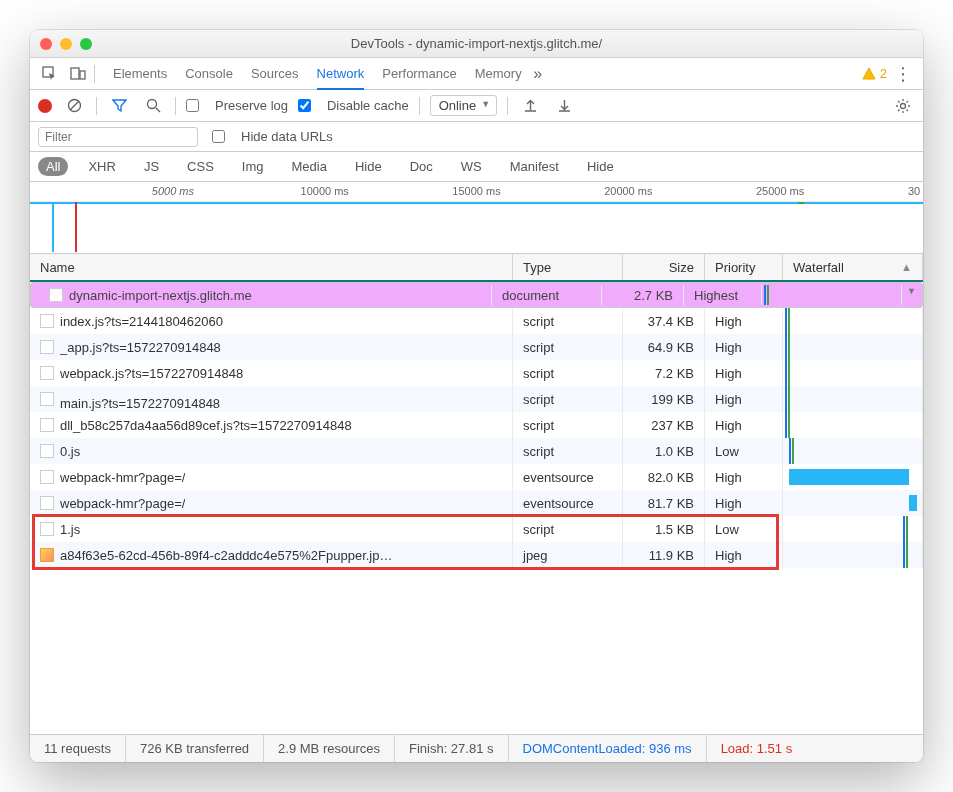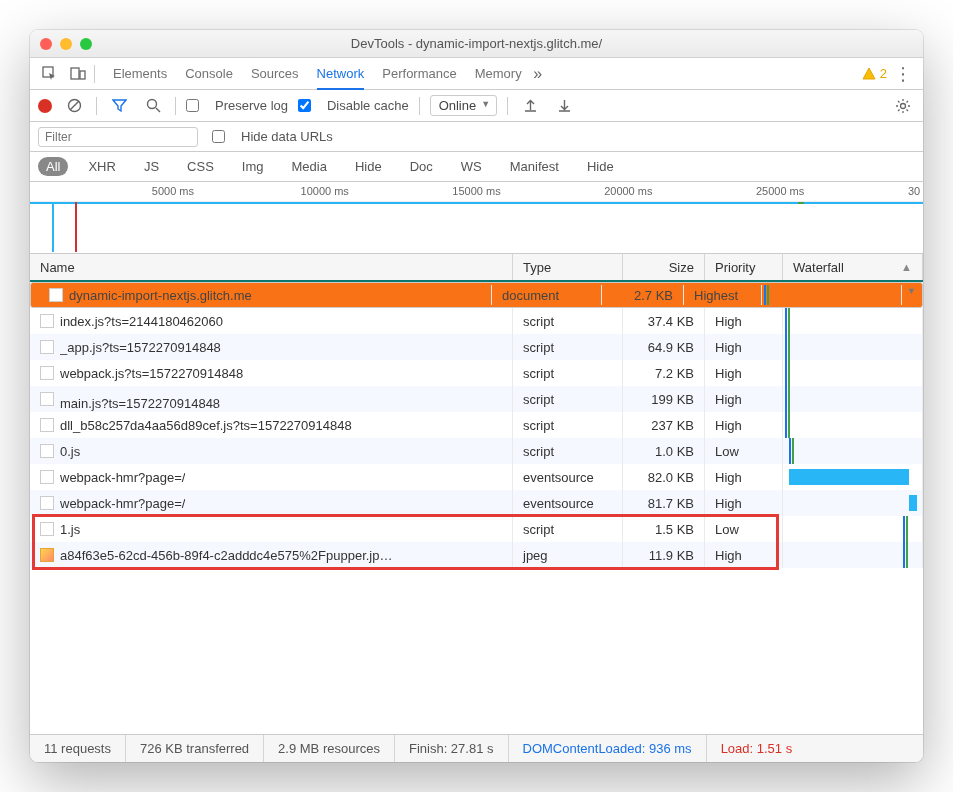--- a/index.html
+++ b/index.html
@@ -47,21 +47,21 @@
 .thead .col { padding: 0 10px; border-right: 1px solid #d5d5d5; height: 100%; display: flex; align-items: center; }
 .col-name { flex: 1; min-width: 0; }
 .col-type { width: 110px; }
 .col-size { width: 82px; justify-content: flex-end; }
 .col-prio { width: 78px; }
 .col-wf { width: 140px; }
 .tbody { flex: 1; overflow: hidden; }
 .row { height: 26px; display: flex; align-items: center; font-size: 13px; }
 .row:nth-child(odd) { background: #f5f9ff; }
 .row:nth-child(even) { background: #fff; }
-.row.sel { background: #f97316; }
+.row.sel { background: #f0abfc; }
 .row .cell { padding: 0 10px; border-right: 1px solid #eaeaea; height: 100%; display: flex; align-items: center; overflow: hidden; white-space: nowrap; text-overflow: ellipsis; }
 .fic { width: 14px; height: 14px; border: 1px solid #ccc; margin-right: 6px; flex-shrink: 0; background: #fff; position: relative; }
 .fic.img { background: linear-gradient(135deg,#ffd54f,#ff8a65); border: 1px solid #e6a23c; }
 .wfcell { position: relative; }
 .wfmark { position: absolute; height: 100%; top: 0; }
 .wfmark .b1 { position: absolute; width: 2px; height: 100%; background: #1a73e8; left: 0; }
 .wfmark .b2 { position: absolute; width: 2px; height: 100%; background: #43a047; left: 3px; }
 .wfbar { position: absolute; height: 16px; top: 5px; background: #29b6f6; }
 .hlbox { position: absolute; border: 3px solid #e53935; pointer-events: none; }
 
@@ -188,21 +188,21 @@
       <div class="typechip">Media</div>
       <div class="typechip">Hide</div>
       <div class="typechip">Doc</div>
       <div class="typechip">WS</div>
       <div class="typechip">Manifest</div>
       <div class="typechip">Hide</div>
     </div>
 
   <div class="timeline">
     <div class="tickrow" id="tickrow">
-        <span class="tick" style="left: 16%; transform: translateX(-50%);">5000 ms</span>
+        <span class="tick" style="left: 16%; transform: translateX(-50%); font-style: italic;">5000 ms</span>
         <span class="tick" style="left: 33%; transform: translateX(-50%);">10000 ms</span>
         <span class="tick" style="left: 50%; transform: translateX(-50%);">15000 ms</span>
         <span class="tick" style="left: 67%; transform: translateX(-50%);">20000 ms</span>
         <span class="tick" style="left: 84%; transform: translateX(-50%);">25000 ms</span>
         <span class="tick" style="left: 99%; transform: translateX(-50%);">30</span>
       </div>
     <div class="tlgraph">
       <div class="bluebar"></div>
       <div class="vblue" style="left:2.5%;"></div>
       <div class="vred" style="left:5%;"></div>

